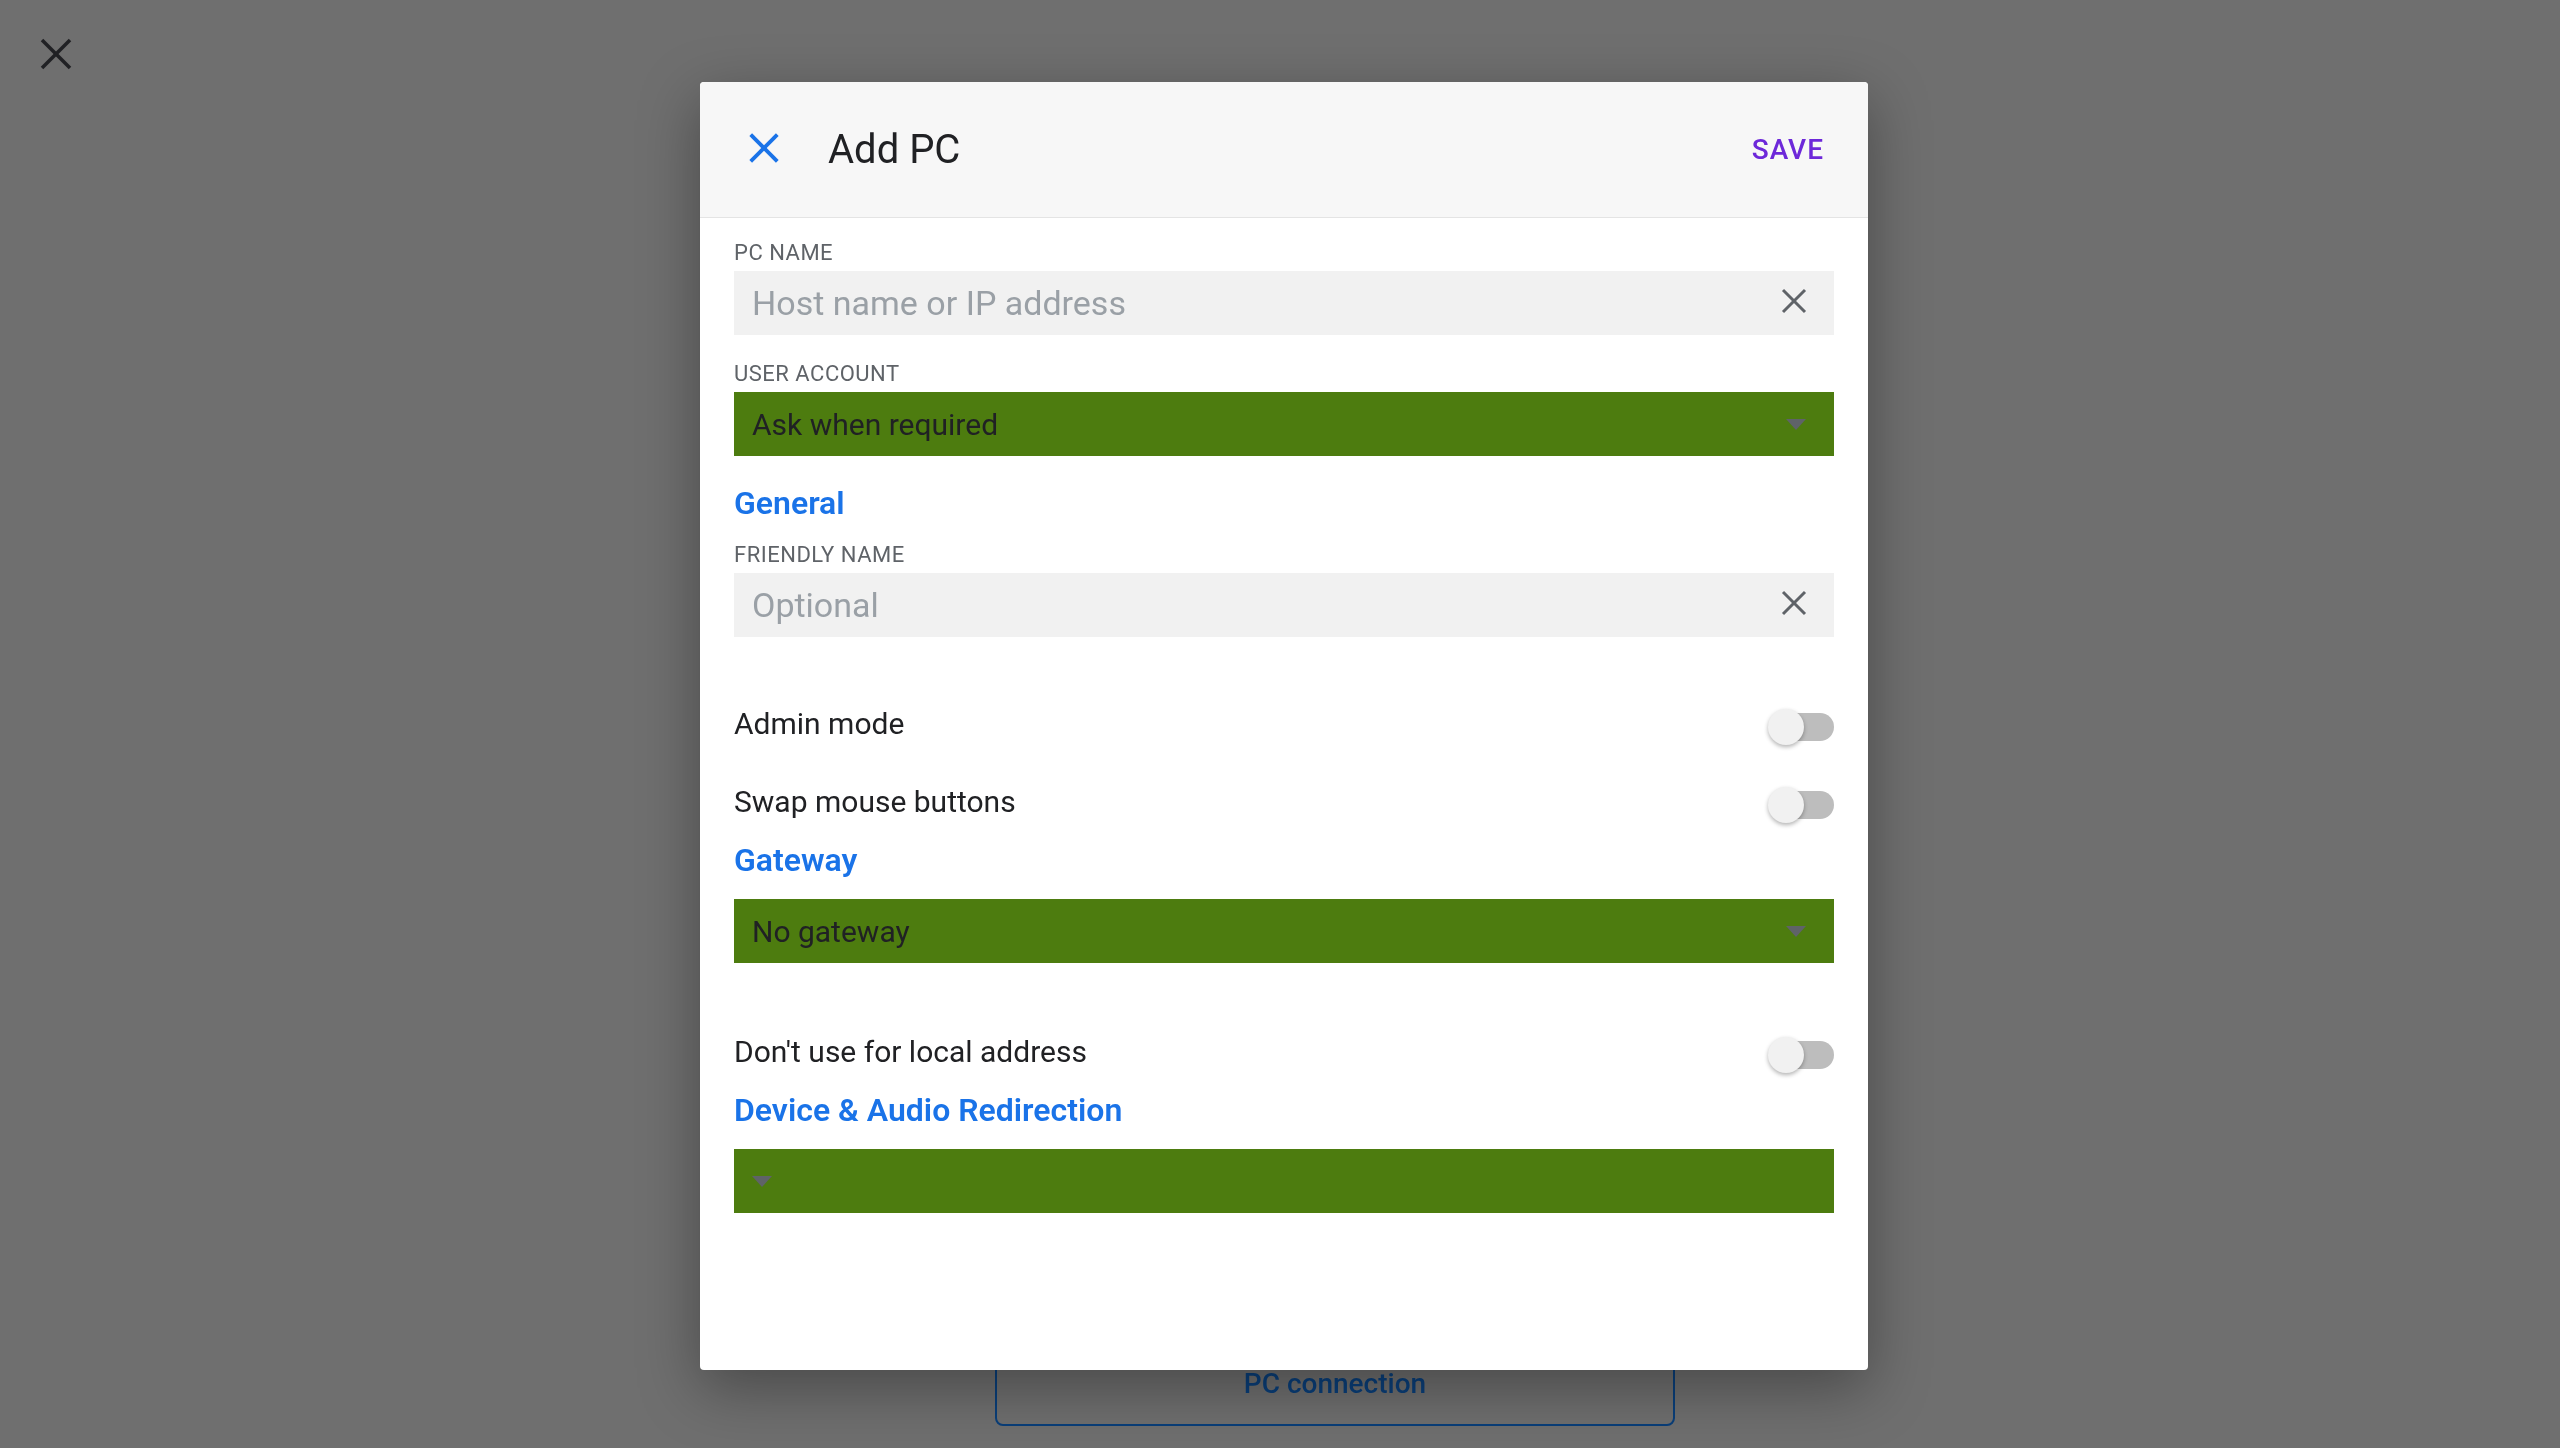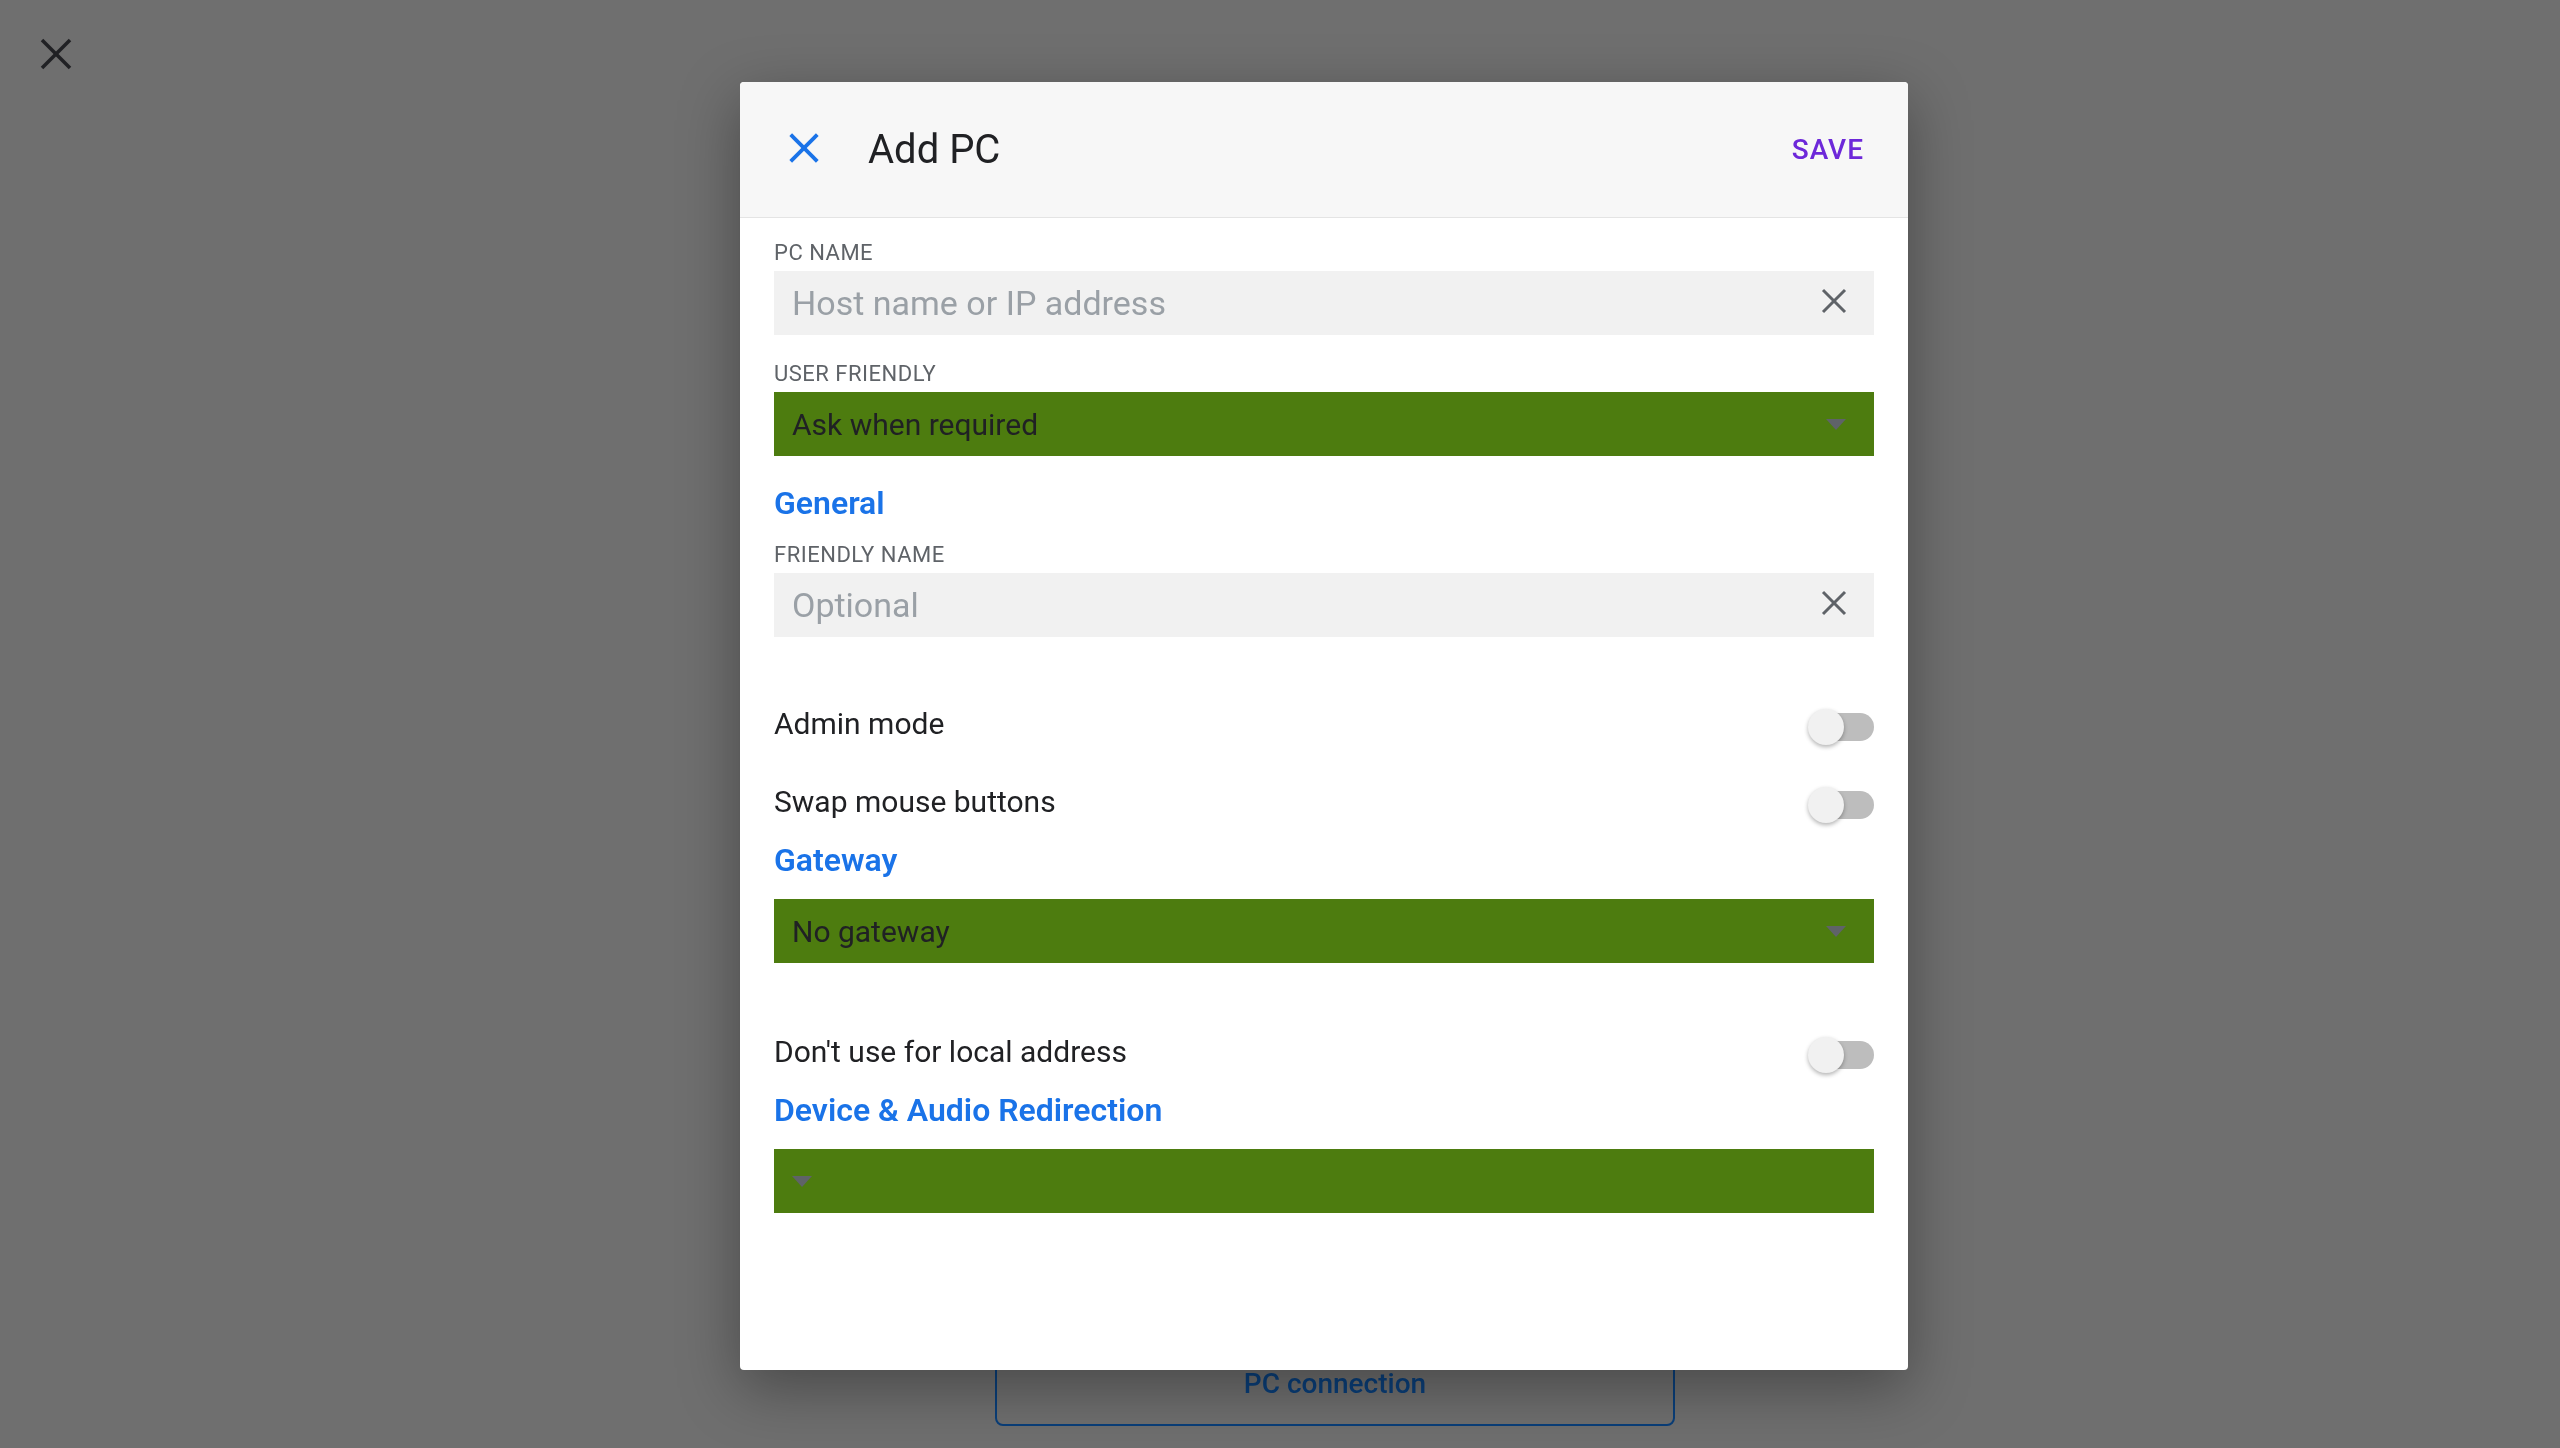--- a/index.html
+++ b/index.html
@@ -56,21 +56,21 @@
     font-size: 28px;
     font-weight: 500;
     display: flex;
     align-items: center;
     justify-content: center;
     cursor: pointer;
   }
 
   .modal {
     position: absolute;
-    left: 740px;
+    left: 700px;
     top: 82px;
     width: 1168px;
     height: 1288px;
     background: #ffffff;
     border-radius: 4px;
     box-shadow: 0 18px 60px rgba(0,0,0,0.35);
     overflow: hidden;
     display: flex;
     flex-direction: column;
   }
@@ -264,21 +264,21 @@
         <div class="clear">
           <span>
             <svg viewBox="0 0 30 30">
                 <line x1="4" y1="4" x2="26" y2="26"></line>
                 <line x1="26" y1="4" x2="4" y2="26"></line>
               </svg>
           </span>
         </div>
       </div>
 
-      <div class="field-label">USER FRIENDLY</div>
+      <div class="field-label">USER ACCOUNT</div>
       <div class="select-wrap">
         <div class="value">Ask when required</div>
         <div class="caret"></div>
       </div>
 
       <div class="section-title">General</div>
 
       <div class="field-label">FRIENDLY NAME</div>
       <div class="text-input-wrap">
         <input type="text" placeholder="Optional" style="">

